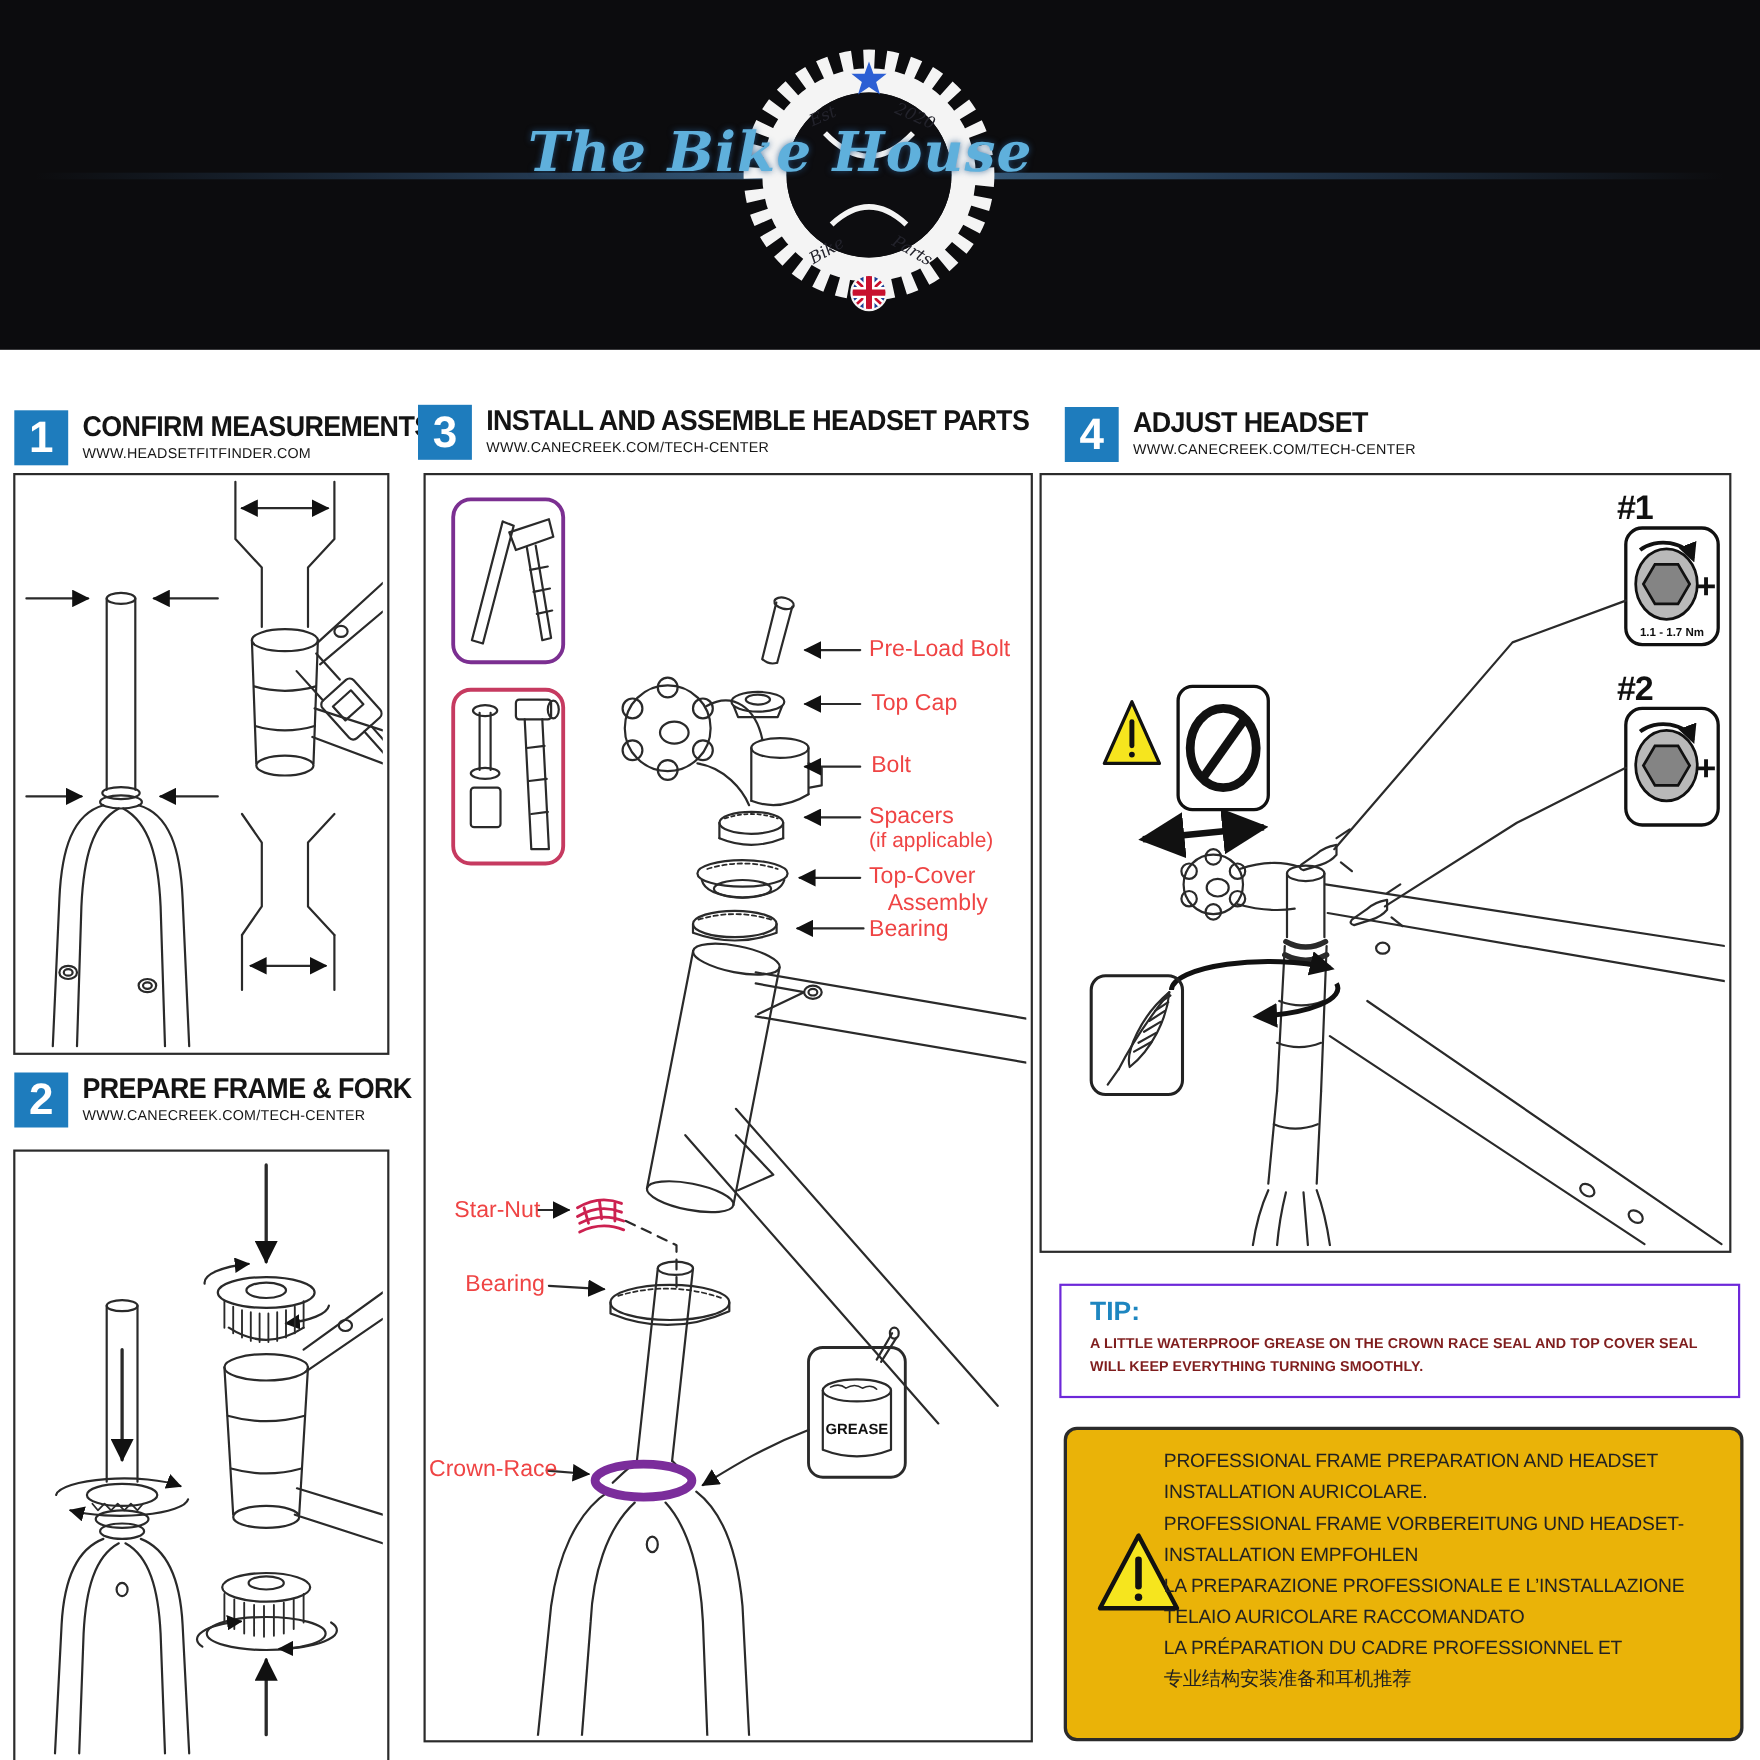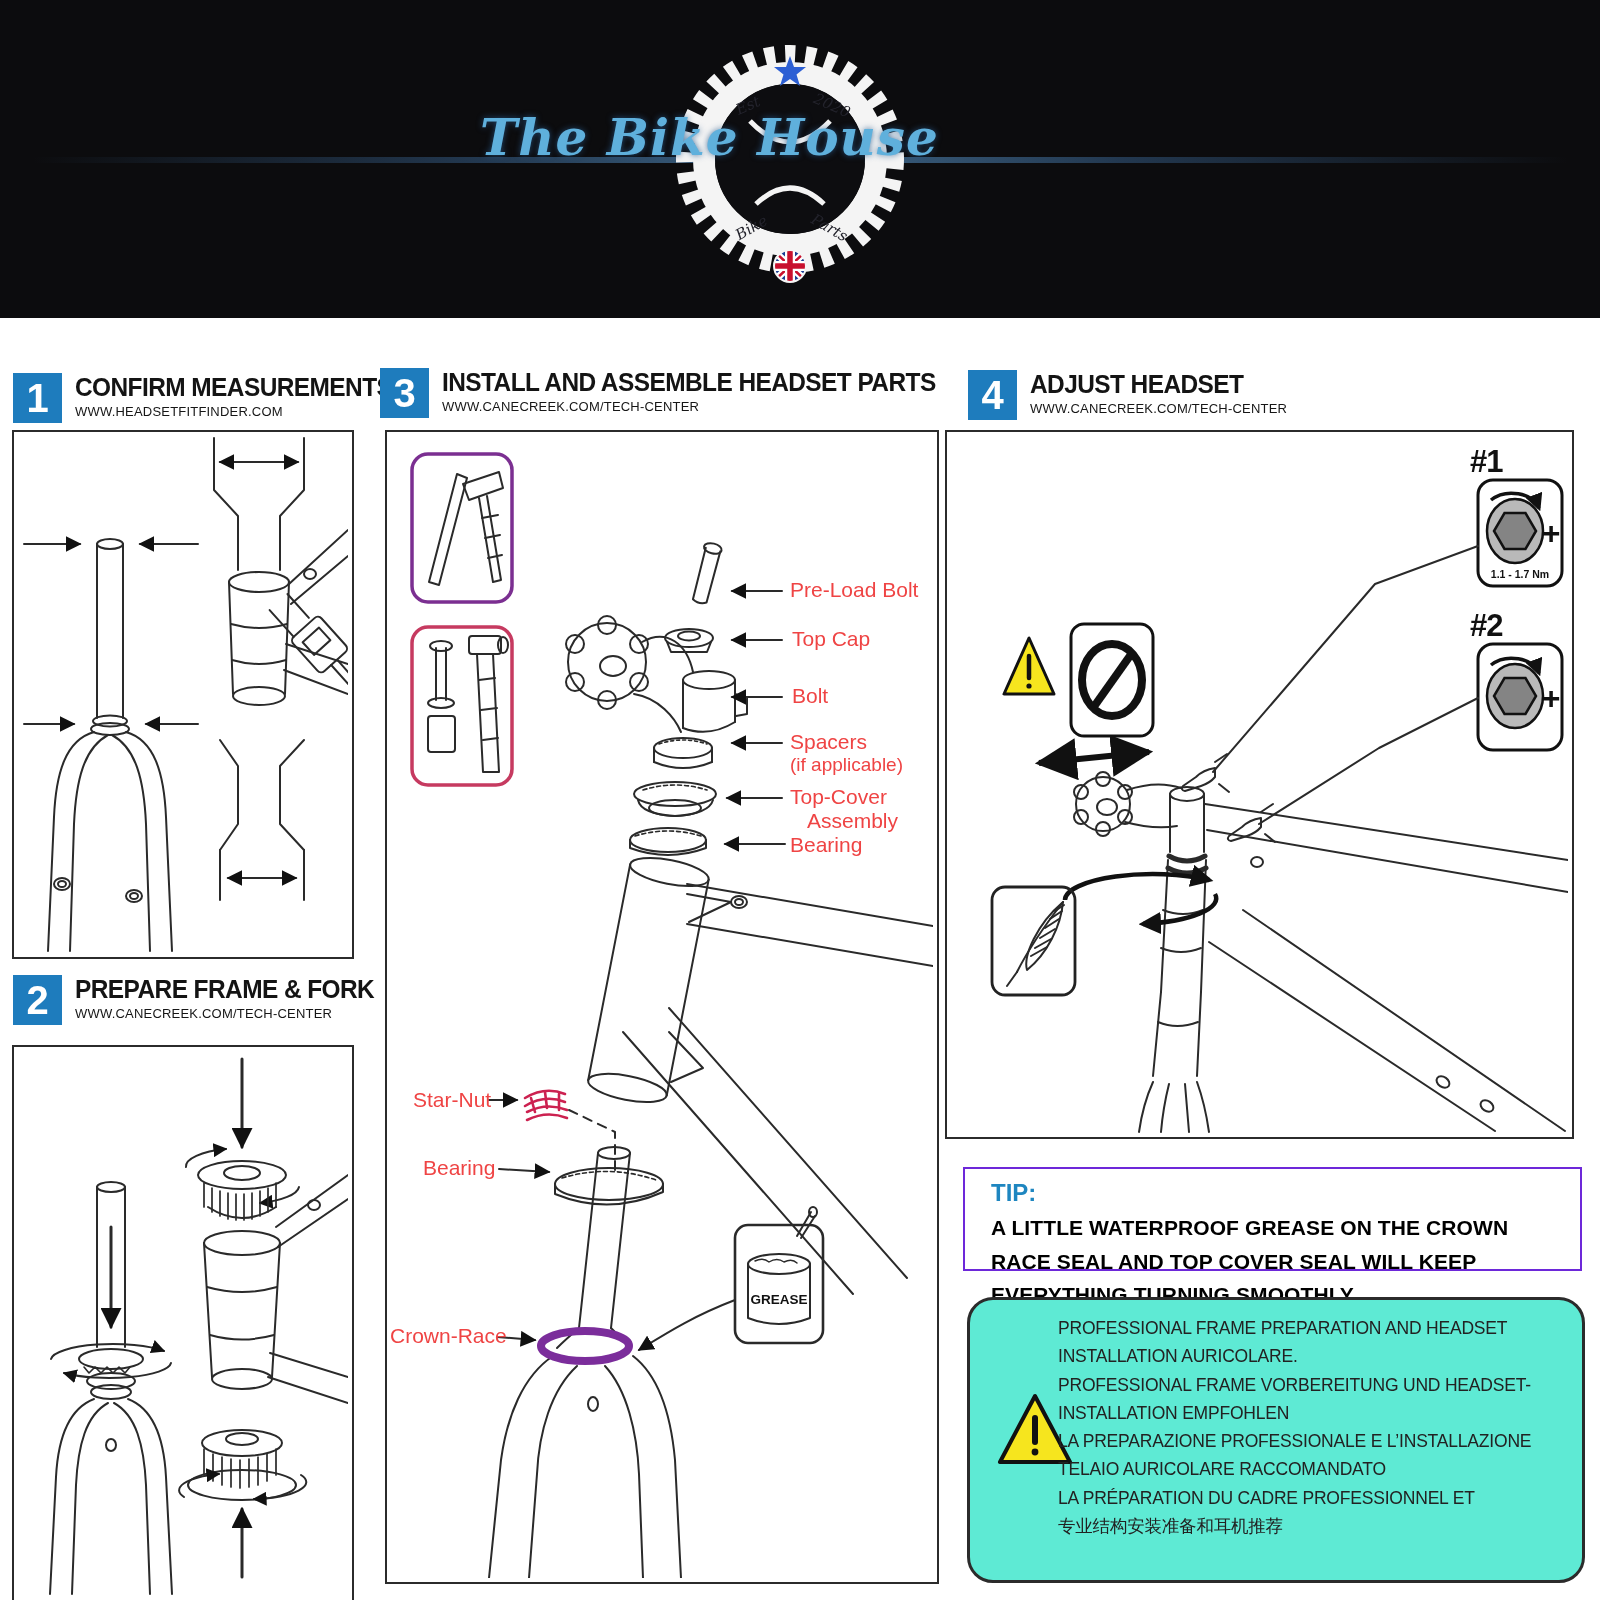--- a/index.html
+++ b/index.html
@@ -29,25 +29,25 @@
 
   
   .plabel{position:absolute;color:#ef4444;font-size:21px;line-height:1.1;white-space:nowrap;}
 
   
   .tool-num{position:absolute;color:#111;font-size:31px;font-weight:bold;letter-spacing:-1px;}
 
   
   .tipbox{position:absolute;left:963px;top:1167px;width:615px;height:100px;border:2px solid #6d28d9;background:#fff;}
   .tip-head{position:absolute;left:26px;top:10px;color:#1e86c0;font-size:24px;font-weight:bold;}
-  .tip-body{position:absolute;left:26px;top:42px;width:572px;color:#000000;font-size:21px;font-weight:bold;line-height:1.6;letter-spacing:0.1px;}
-
-  
-  .warnbox{position:absolute;left:967px;top:1297px;width:612px;height:280px;background:#5eead4;
-    border:3px solid #2b2b2b;border-radius:26px;}
+  .tip-body{position:absolute;left:26px;top:42px;width:572px;color:#7f1d1d;font-size:13px;font-weight:bold;line-height:1.6;letter-spacing:0.1px;}
+
+  
+  .warnbox{position:absolute;left:967px;top:1297px;width:612px;height:280px;background:#eab308;
+    border:3px solid #2b2b2b;border-radius:12px;}
   .warn-tri{position:absolute;left:26px;top:92px;}
   .warn-lines{position:absolute;left:88px;top:14px;width:505px;color:#222;font-size:17.5px;line-height:28.3px;letter-spacing:-0.2px;}
 
   svg{display:block;}
   .ln{stroke:#2a2a2a;stroke-width:2;fill:none;stroke-linecap:round;stroke-linejoin:round;}
 </style>
 </head>
 <body>
 
 <div class="page">

